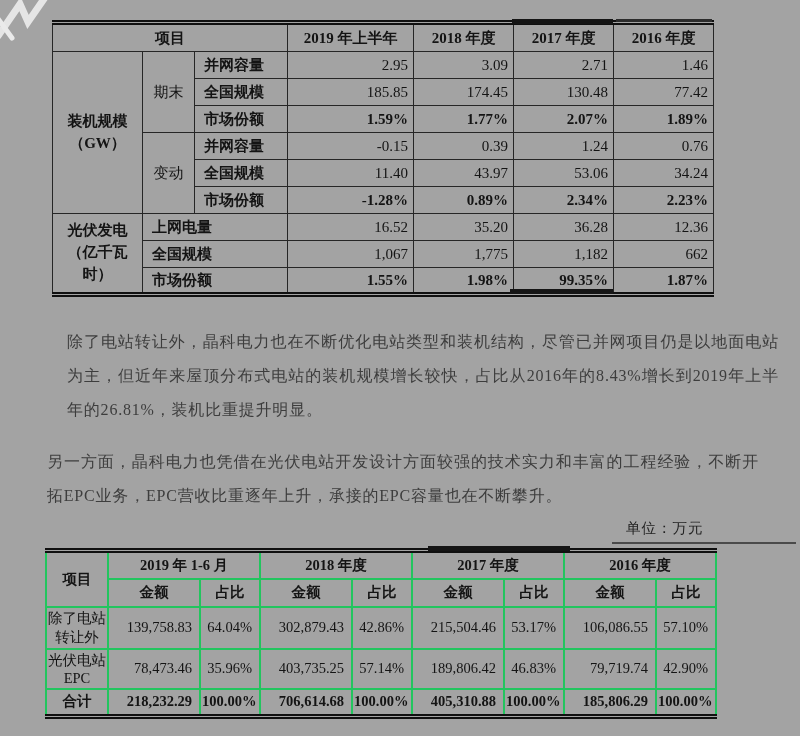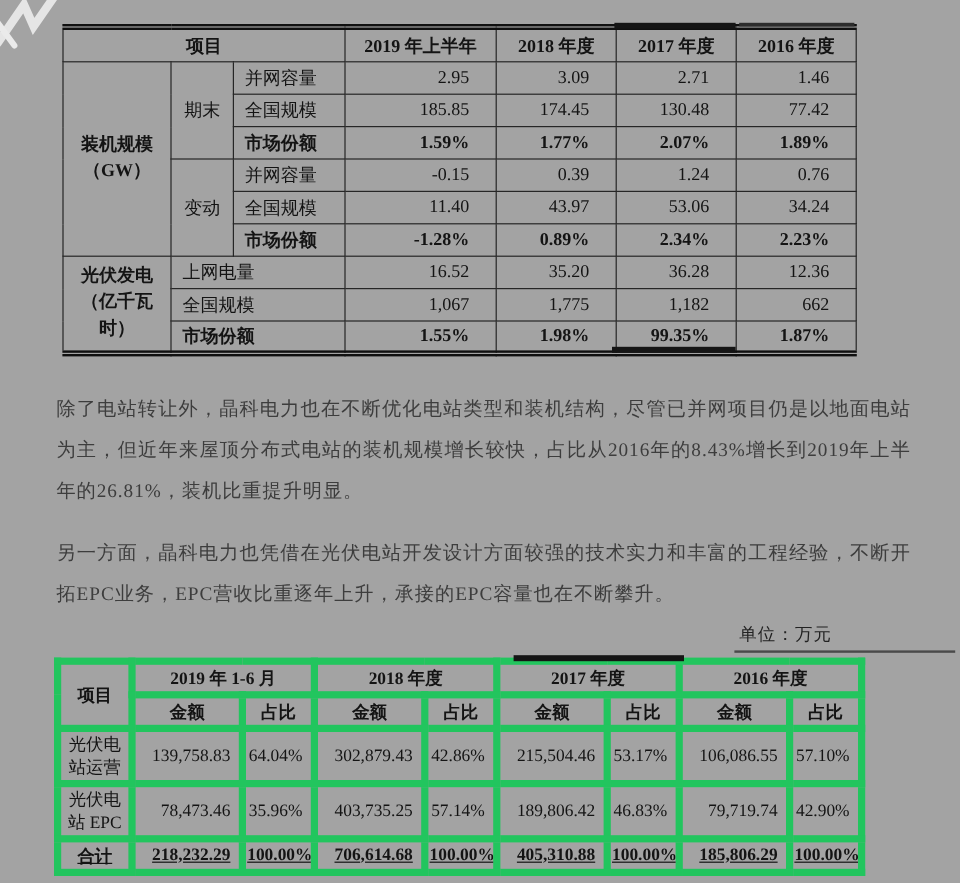--- a/index.html
+++ b/index.html
@@ -24,50 +24,50 @@
   #t1 thead tr{height:29px;}
   #t1 tbody tr{height:27px;}
   #t1 th{font-weight:bold;text-align:center;}
 
   
   #t2{
     position:absolute;left:45px;top:548px;width:670px;
     border-top:5px double #101010;border-bottom:5px double #101010;
     font-size:14.5px;
   }
-  #t2 th,#t2 td{border:6px solid #22c55e;overflow:hidden;}
+  #t2 th,#t2 td{border:2px solid #22c55e;overflow:hidden;}
   #t2 th{font-weight:bold;text-align:center;}
   #t2 tr.hh{height:28px;}
   #t2 tr.h40{height:40px;}
-  #t2 tr.h28{height:28px;text-decoration:underline;}
+  #t2 tr.h28{height:28px;}
   #t2 .num{padding-right:7px;}
 
   .c{text-align:center;}
   .b{font-weight:bold;}
-  .lbl{text-align:left;padding-left:9px;}
-  .num{text-align:right;padding-right:22px;}
+  .lbl{text-align:left;padding-left:9px;font-weight:bold;}
+  .num{text-align:right;padding-right:5px;}
   tr.bold td{font-weight:bold;}
   .grp{line-height:1.45;}
 
   
   .note{position:absolute;left:74px;top:297px;font-size:14.5px;color:#2e2e2e;letter-spacing:.5px;}
   .para{
     position:absolute;left:47px;width:712px;font-size:16px;line-height:34px;
     color:#3d3d3d;text-align:justify;letter-spacing:.8px;
   }
-  #p1{top:325px;}
+  #p1{top:325px;margin-left:20px;}
   #p2{top:445px;}
 
   
   .unit-wrap{
     position:absolute;left:612px;top:519px;width:184px;
     border-bottom:2px solid #4a4a4a;padding-bottom:4px;
     font-size:14.5px;color:#222;
   }
-  .unit-wrap span{margin-left:4px;letter-spacing:1px;text-align:center;}
+  .unit-wrap span{margin-left:14px;letter-spacing:1px;text-align:center;}
 
   
   .bar{position:absolute;background:#151515;}
   #a1{left:512px;top:19px;width:101px;height:5px;}
   #a2{left:616px;top:19px;width:96px;height:3px;background:#2c2c2c;}
   #a3{left:510px;top:289px;width:103px;height:5px;}
   #a4{left:428px;top:546px;width:142px;height:5px;}
 </style>
 </head>
 <body>
@@ -203,21 +203,21 @@
         <th>金额</th>
         <th>占比</th>
         <th>金额</th>
         <th>占比</th>
         <th>金额</th>
         <th>占比</th>
       </tr>
     </thead>
     <tbody>
       <tr class="h40">
-        <td class="c">光伏电站运营</td>
+        <td class="c">除了电站转让外</td>
         <td class="num">139,758.83</td>
         <td class="num">64.04%</td>
         <td class="num">302,879.43</td>
         <td class="num">42.86%</td>
         <td class="num">215,504.46</td>
         <td class="num">53.17%</td>
         <td class="num">106,086.55</td>
         <td class="num">57.10%</td>
       </tr>
       <tr class="h40">

